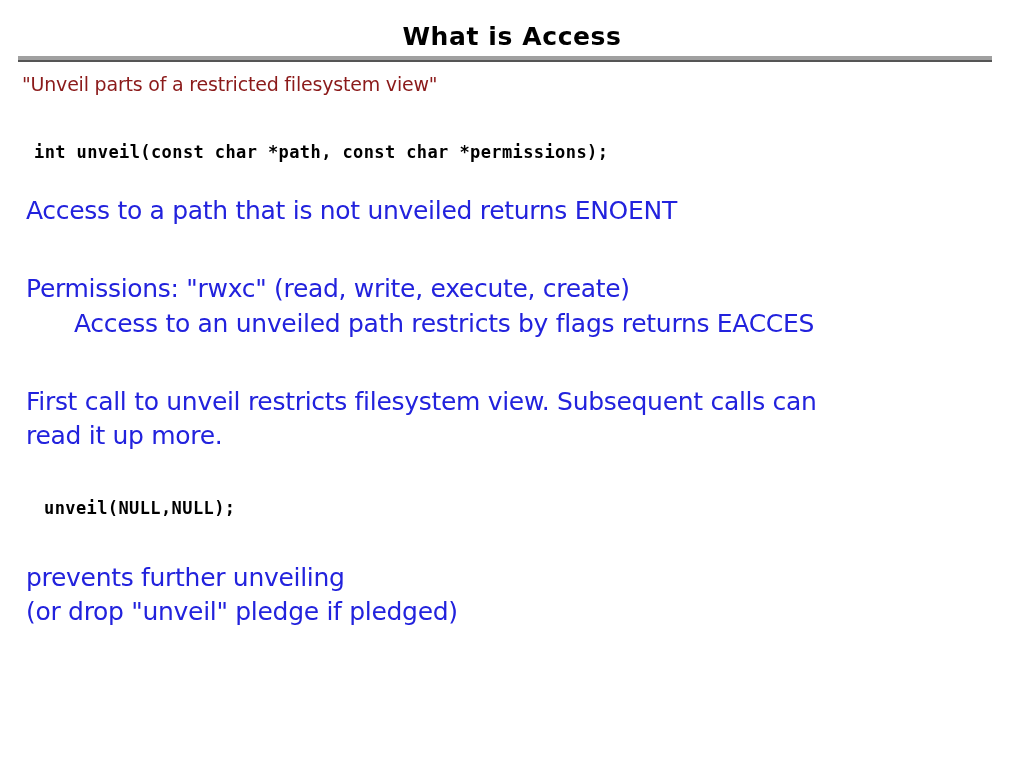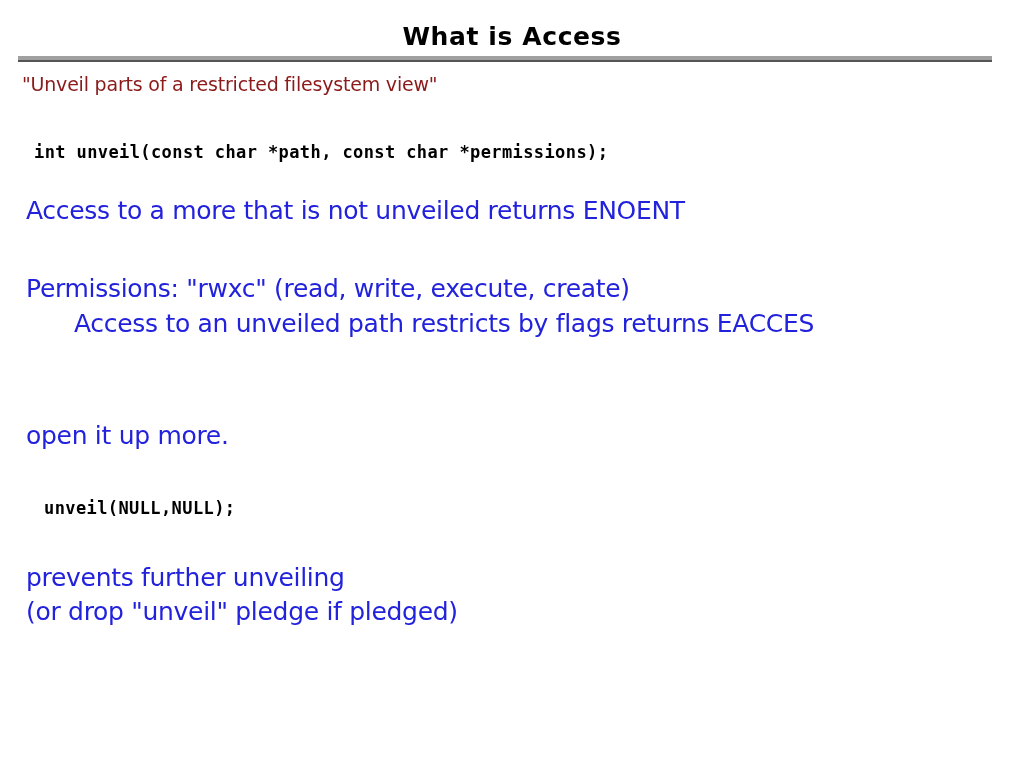--- a/index.html
+++ b/index.html
@@ -102,28 +102,29 @@
 
   <div class="title-rule">
     <div class="rule-light"></div>
     <div class="rule-dark"></div>
   </div>
 
   <div class="txt subtitle-red" style="left:22px; top:73px;">"Unveil parts of a restricted filesystem view"</div>
 
   <div class="txt code" style="left:34px; top:142px;">int unveil(const char *path, const char *permissions);</div>
 
-  <div class="txt body-blue" style="left:26px; top:196px;">Access to a more that is not unveiled returns ENOENT</div>
+  <div class="txt body-blue" style="left:26px; top:196px;">Access to a path that is not unveiled returns ENOENT</div>
 
   <div class="txt body-blue" style="left:26px; top:274px;">Permissions: "rwxc" (read, write, execute, create)</div>
 
   <div class="txt body-blue indented" style="left:74px; top:309px;">Access to an unveiled path restricts by flags returns EACCES</div>
 
+  <div class="txt body-blue" style="left:26px; top:387px;">First call to unveil restricts filesystem view. Subsequent calls can</div>
 
-  <div class="txt body-blue" style="left:26px; top:421px;">open it up more.</div>
+  <div class="txt body-blue" style="left:26px; top:421px;">read it up more.</div>
 
   <div class="txt code" style="left:44px; top:498px;">unveil(NULL,NULL);</div>
 
   <div class="txt body-blue" style="left:26px; top:563px;text-align:right;">prevents further unveiling</div>
 
   <div class="txt body-blue" style="left:26px; top:597px;">(or drop "unveil" pledge if pledged)</div>
 
 </div>
 
 </body></html>

